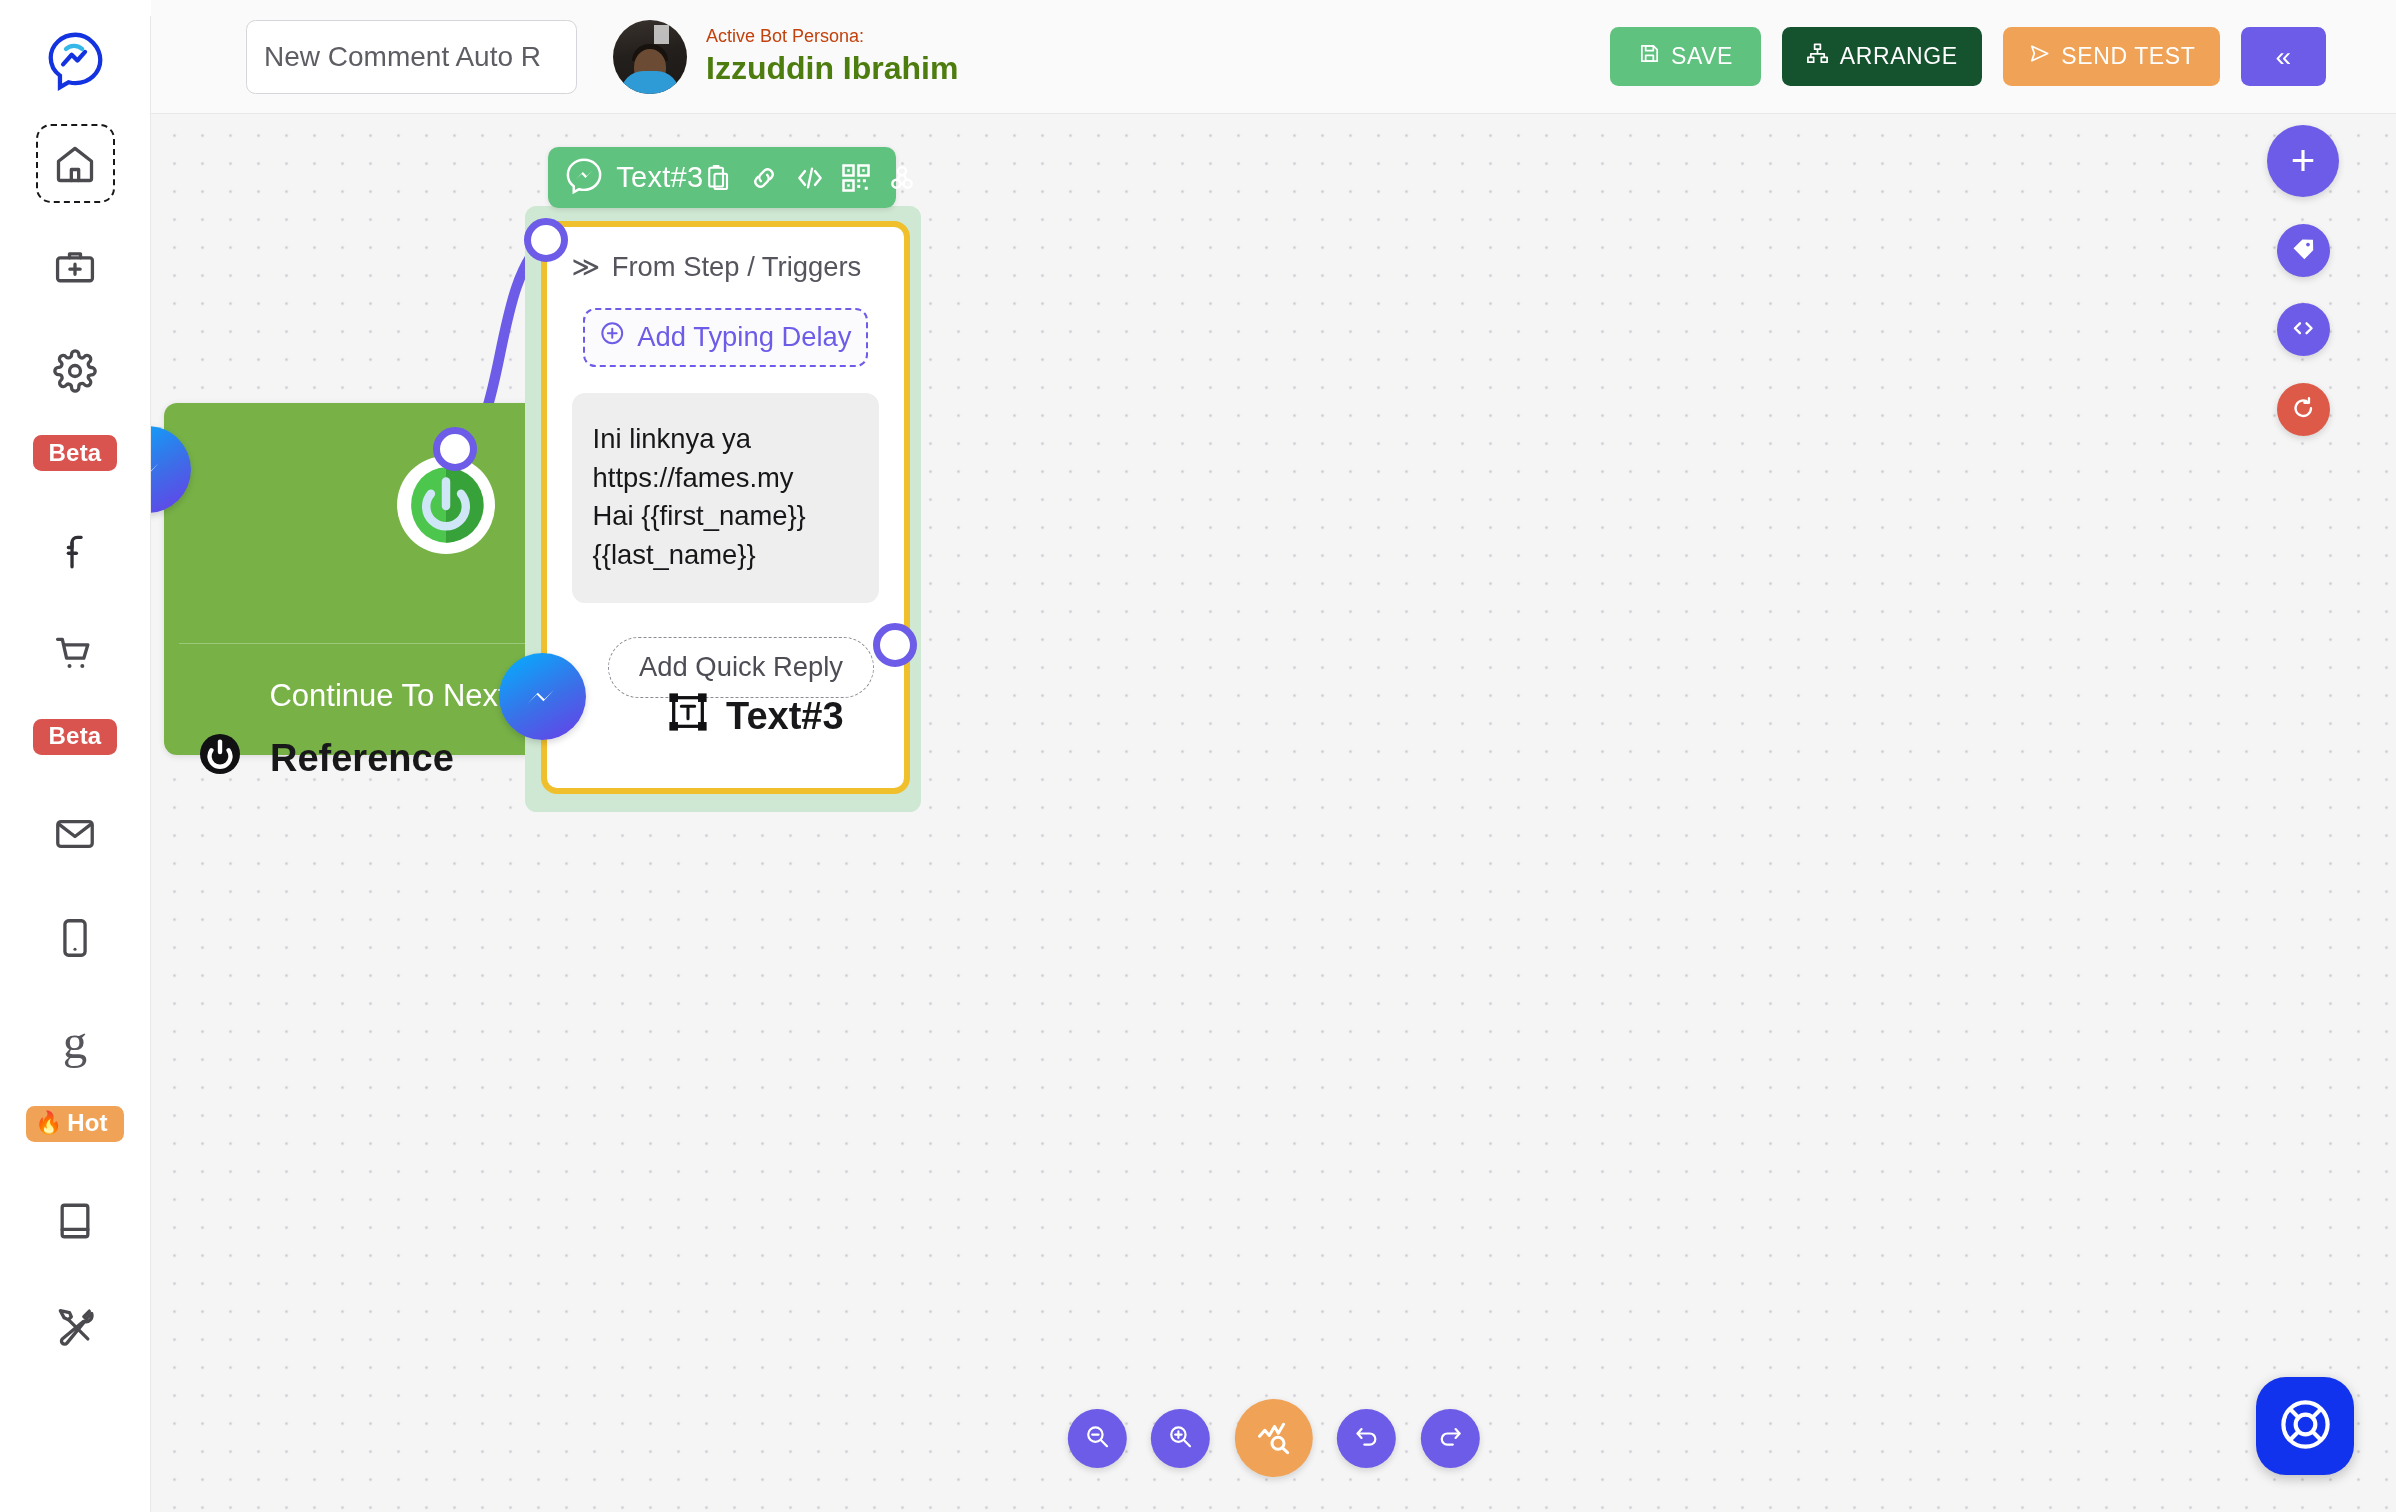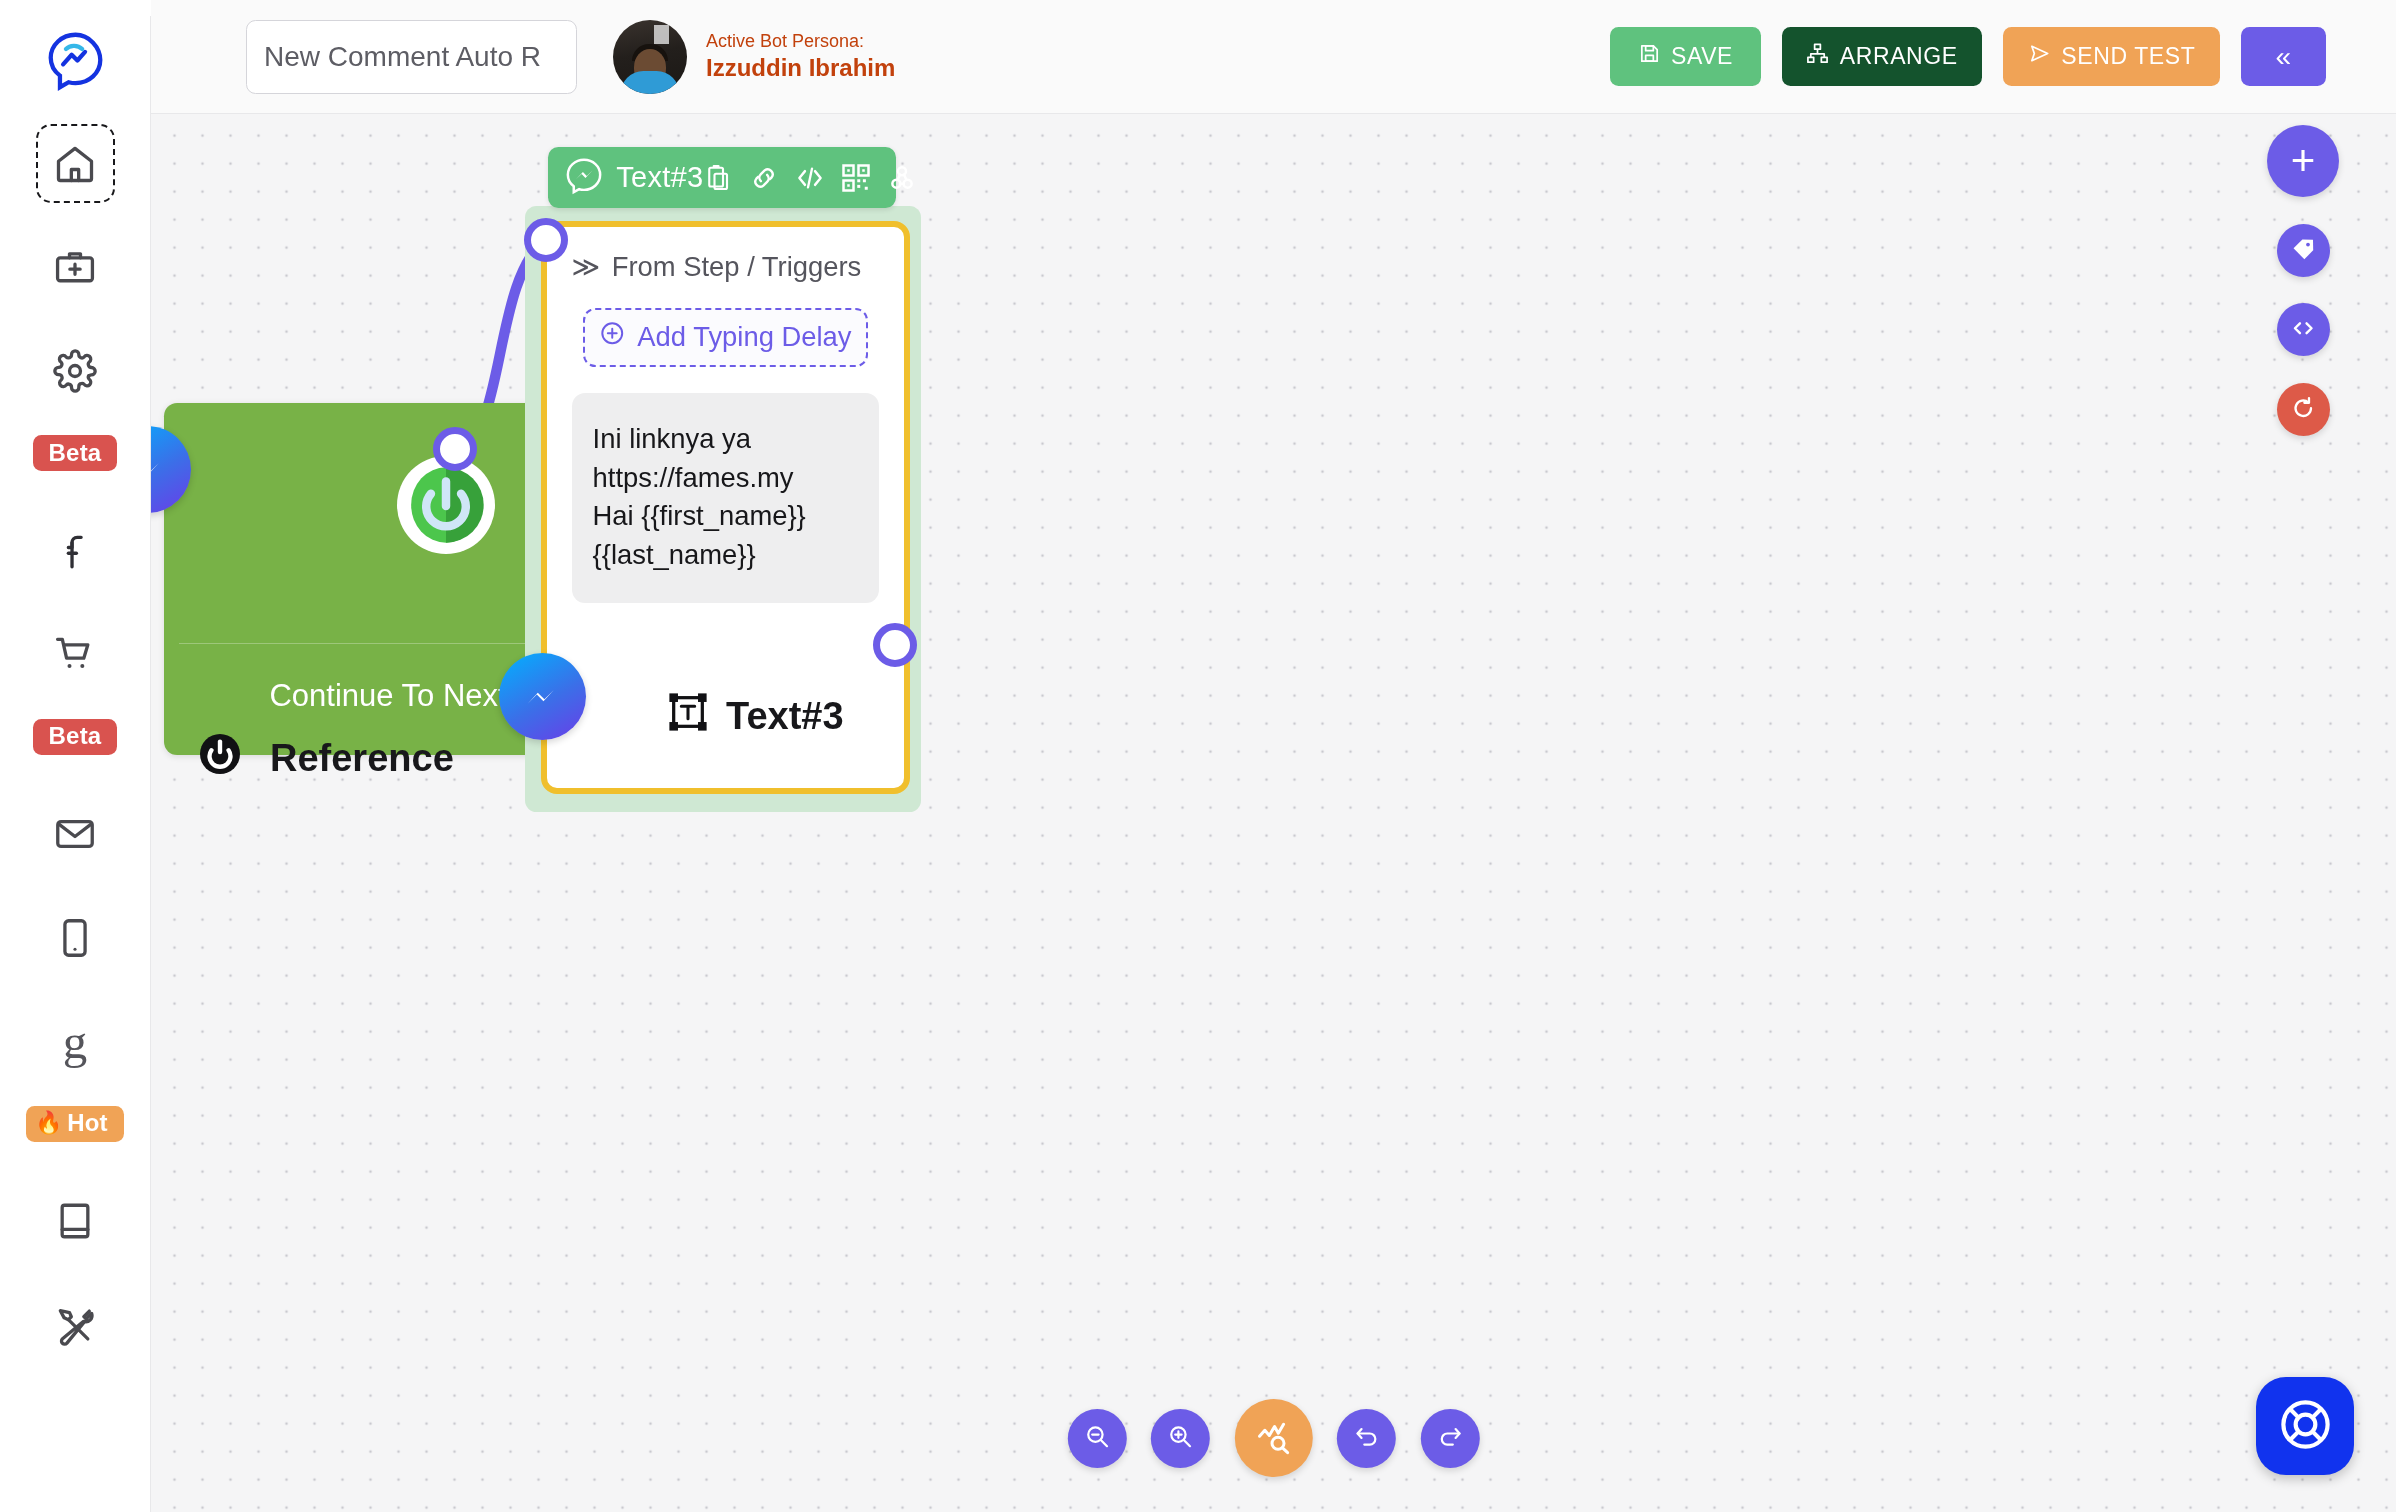--- a/index.html
+++ b/index.html
@@ -93,21 +93,21 @@
     position: absolute; left: 50%; bottom: 0;
     transform: translateX(-50%);
     width: 59px; height: 23px; border-radius: 28px 28px 0 0;
     background: #2f9bd6;
   }
   #persona-avatar .mon {
     position: absolute; left: 56%; top: 5.7px;
     width: 15px; height: 19px; background: #d8d8d8; opacity:.85;
   }
   .persona-label { font-size: 18px; color: #c2410c; line-height: 1.25; }
-  .persona-name  { font-size: 24px; color: #c2410c; font-weight: 700; line-height: 1.25; }
+  .persona-name  { font-size: 32px; color: #4d7c0f; font-weight: 700; line-height: 1.25; }
 
   #topbar-actions {
     margin-left: auto; margin-right: 70px;
     display: flex; align-items: center; gap: 21px;
   }
   .tb-btn {
     height: 59px; border: none; border-radius: 8.5px;
     color: #ffffff; font-family: "Liberation Sans", sans-serif;
     font-size: 23px; letter-spacing: 0.6px;
     display: flex; align-items: center; justify-content: center; gap: 10.4px;
@@ -589,20 +589,25 @@
           </svg>
         </span>
         <span>Add Typing Delay</span>
       </div>
 
       <div class="msg-card">
         <div class="msg-text">Ini linknya ya https://fames.my</div>
         <div class="msg-text">Hai {{first_name}} {{last_name}}</div>
       </div>
 
+      <div id="quick-reply-wrap">
+        <div id="quick-reply">
+          <span>Add Quick Reply</span>
+        </div>
+      </div>
 
     </div>
 
     <div class="msgr-badge" id="text-msgr">
       <svg width="51" height="51" viewBox="0 0 54 54">
         <path d="M11 35l11-12 7 7 10-10-11 12-7-7z" fill="#ffffff"></path>
       </svg>
     </div>
 
     <div id="text-label">

